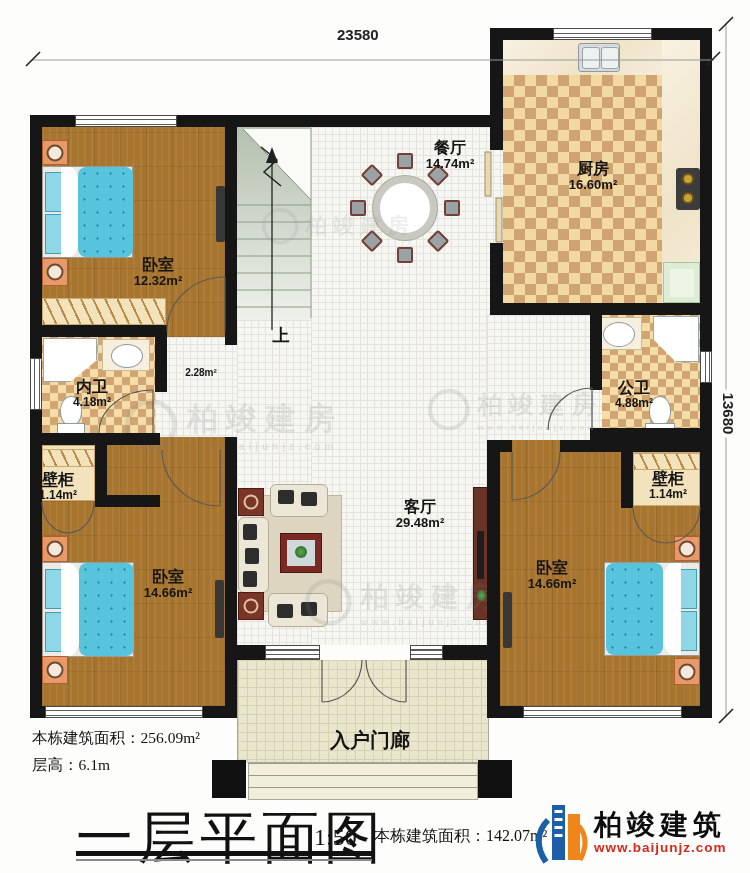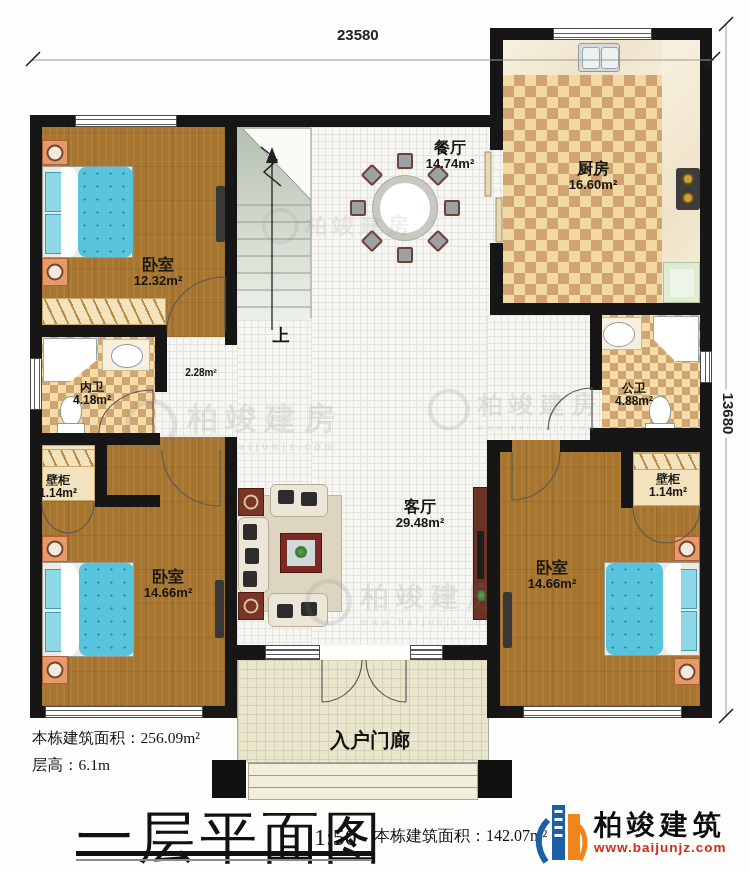--- a/index.html
+++ b/index.html
@@ -49,21 +49,21 @@
   .cush{position:absolute;background:#2d2d2d;border-radius:2px;}
   .sidet{background:#7a3428;border:1px solid #501d13;}
   .sidet::after{content:"";position:absolute;left:50%;top:50%;width:11px;height:11px;
     transform:translate(-50%,-50%);border:2px solid #d9c79b;border-radius:50%;}
   .white-fix{background:#fff;border:1px solid #9aa7a7;}
   
   .rlabel{position:absolute;z-index:50;transform:translate(-50%,-50%);text-align:center;
     font-weight:700;color:#141414;line-height:1.12;white-space:nowrap;}
   .rlabel .nm{font-size:16px;}
   .rlabel .ar{font-size:13px;}
-  .rlabel.sm .nm{font-size:12px;}
+  .rlabel.sm .nm{font-size:16px;}
   .rlabel.sm .ar{font-size:12px;}
   .single{position:absolute;z-index:50;transform:translate(-50%,-50%);font-weight:700;color:#141414;}
   .dimtxt{position:absolute;z-index:50;font-weight:700;color:#222;font-size:15px;background:#fdfdfb;
     padding:0 3px;}
   
   .wm{position:absolute;z-index:26;display:flex;align-items:center;gap:10px;
     color:rgba(125,125,132,.17);font-weight:700;pointer-events:none;}
   .wm .ring{width:42px;height:42px;border:5px solid rgba(125,125,132,.17);border-radius:50%;flex:0 0 auto;}
   .wm .t1{font-size:31px;letter-spacing:8px;}
   .wm .t2{font-size:10px;letter-spacing:4px;margin-top:1px;}

